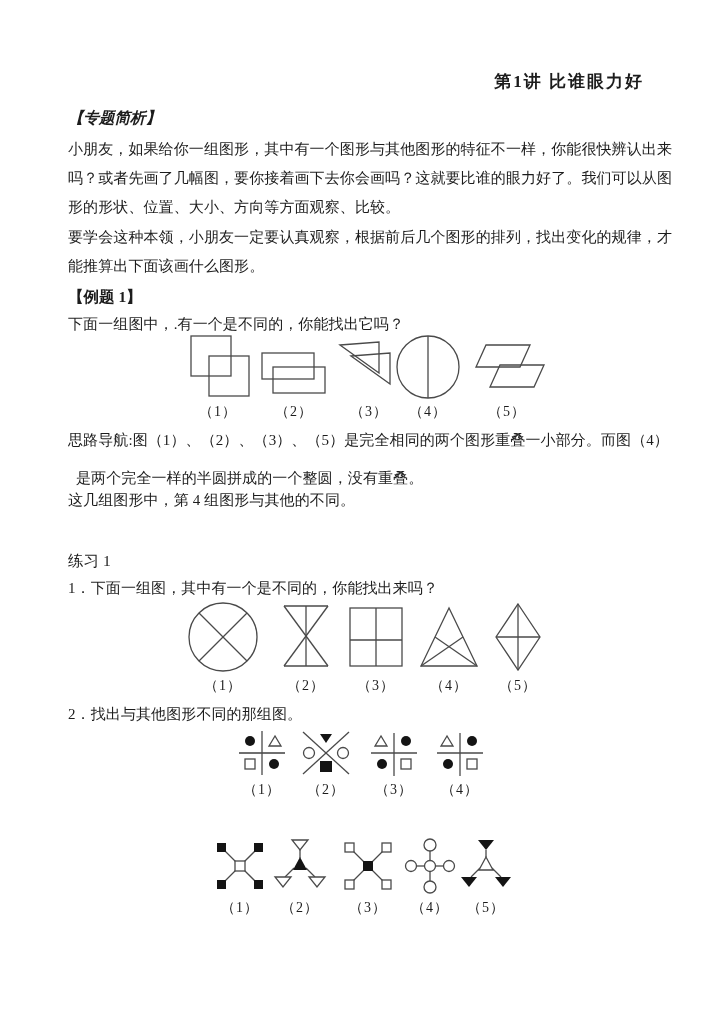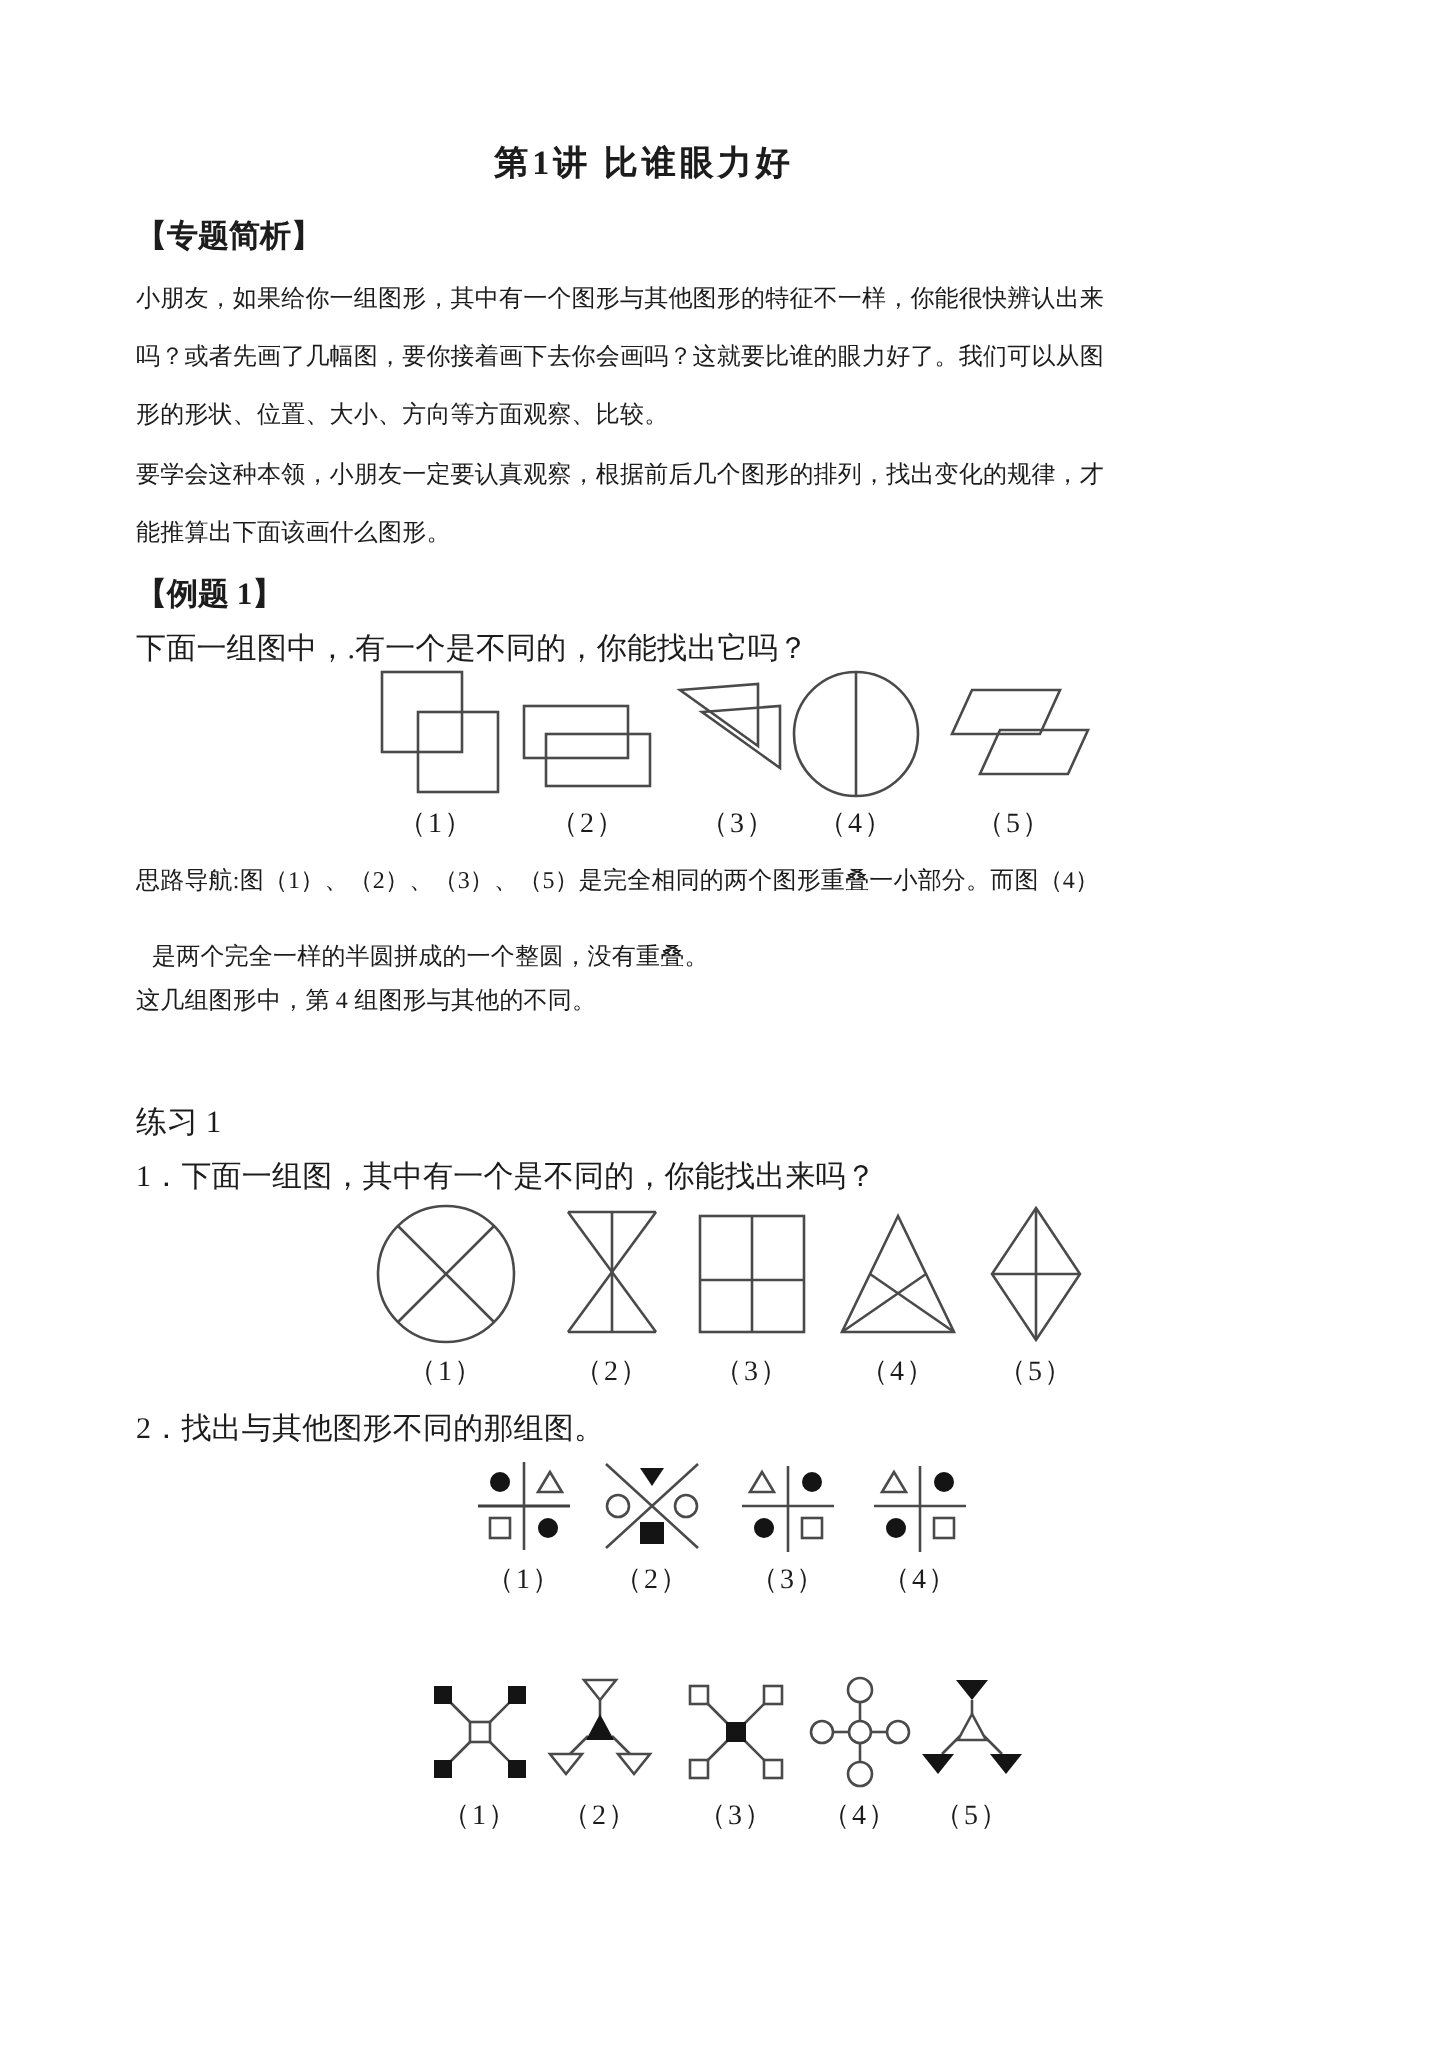--- a/index.html
+++ b/index.html
@@ -2,40 +2,40 @@
 <html><head>
 <meta charset="utf-8">
 <style>
   html,body{margin:0;padding:0;background:#ffffff;}
   .page{
     position:relative;width:724px;height:1024px;background:#ffffff;
     font-family:"Liberation Serif","DejaVu Serif",serif;
     color:#1c1c1c;overflow:hidden;
   }
   .abs{position:absolute;white-space:nowrap;}
-  .title{width:644px;text-align:center;font-size:17px;letter-spacing:2px;font-weight:600;}
+  .title{width:644px;text-align:right;font-size:17px;letter-spacing:2px;font-weight:600;}
   .h{font-size:15.5px;font-weight:600;}
-  .line{font-size:12px;letter-spacing:0.1px;line-height:20px;}
+  .line{font-size:15px;letter-spacing:0.1px;line-height:20px;}
   .qline{font-size:15px;letter-spacing:0.1px;}
   .figwrap{position:absolute;display:flex;flex-direction:column;align-items:center;}
   .figlabel{font-size:14px;margin-top:3px;letter-spacing:1px;color:#1c1c1c;}
   svg{display:block;}
   .stk{stroke:#4a4a4a;stroke-width:1.3;fill:none;stroke-linejoin:miter;}
   .stk2{stroke:#3f3f3f;stroke-width:1.6;fill:none;}
   .fil{fill:#141414;stroke:none;}
   .opn{fill:#ffffff;stroke:#4a4a4a;stroke-width:1.3;}
 </style>
 </head>
 <body>
 
 <div class="page">
 
   <div class="abs title" style="top:70px;left:0;">第1讲 比谁眼力好</div>
 
-  <div class="abs h" style="top:108px;left:68px;">【专题简析】</div>
+  <div class="abs h" style="top:108px;left:68px;font-style:italic;">【专题简析】</div>
   <div class="abs line" style="top:139px;left:68px;">小朋友，如果给你一组图形，其中有一个图形与其他图形的特征不一样，你能很快辨认出来</div>
   <div class="abs line" style="top:168px;left:68px;">吗？或者先画了几幅图，要你接着画下去你会画吗？这就要比谁的眼力好了。我们可以从图</div>
   <div class="abs line" style="top:197px;left:68px;">形的形状、位置、大小、方向等方面观察、比较。</div>
   <div class="abs line" style="top:227px;left:68px;">要学会这种本领，小朋友一定要认真观察，根据前后几个图形的排列，找出变化的规律，才</div>
   <div class="abs line" style="top:256px;left:68px;">能推算出下面该画什么图形。</div>
 
   <div class="abs h" style="top:287px;left:68px;">【例题 1】</div>
   <div class="abs qline" style="top:315px;left:68px;">下面一组图中，.有一个是不同的，你能找出它吗？</div>
 
   <div class="figwrap" style="left:185px;top:334px;">

